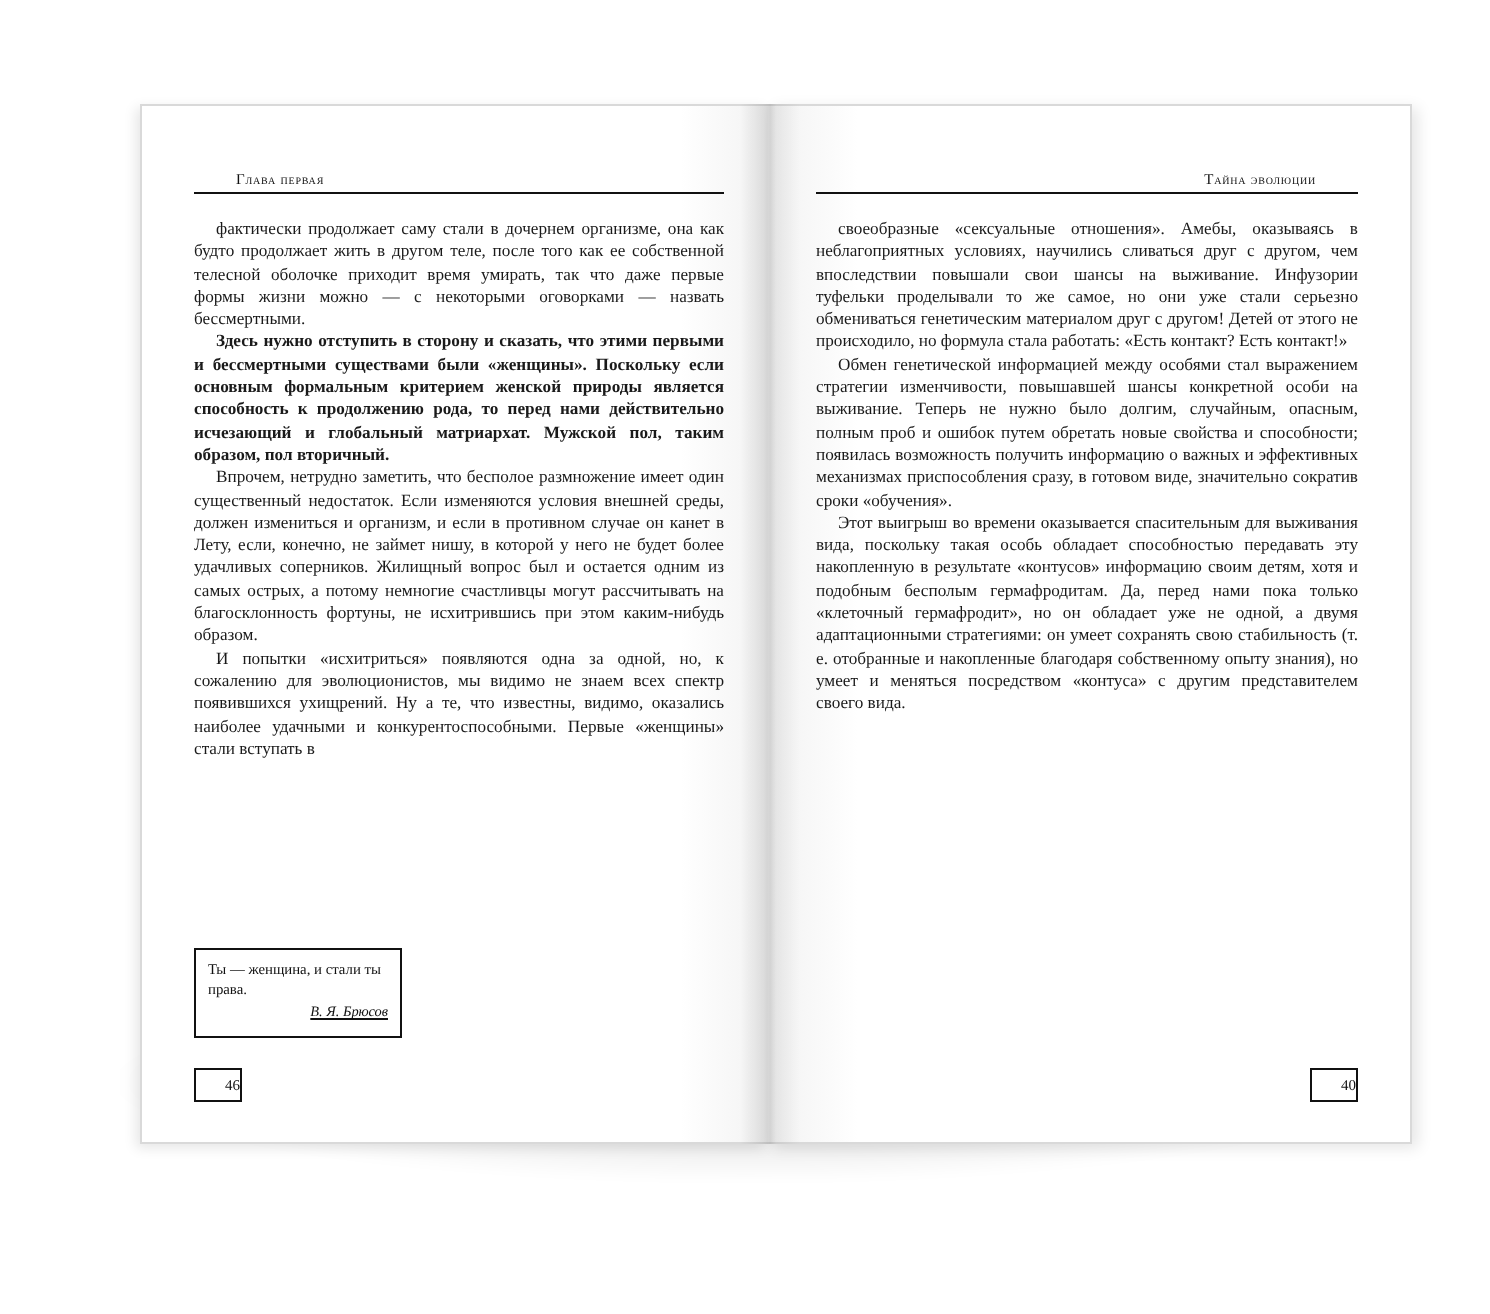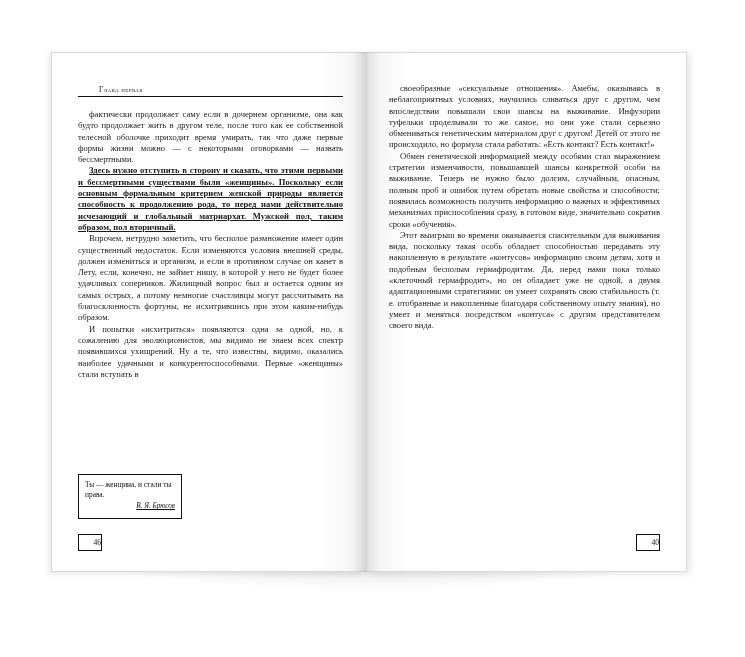--- a/index.html
+++ b/index.html
@@ -10,21 +10,21 @@
   body {
     width: 745px;
     height: 657px;
     overflow: hidden;
     font-family: "Liberation Serif", serif;
   }
 
   
   .book {
     position: absolute;
-    left: 51px;
+    left: 70px;
     top: 52px;
     width: 576px;
     height: 538px;
     padding-left: 32px;
   }
 
   
   .book-shadow {
     position: absolute;
     left: 60px;
@@ -104,21 +104,21 @@
     font-size: 8.6px;
     line-height: 11.3px;
     text-align: justify;
     color: #1a1a1a;
     hyphens: auto;
   }
   .col p {
     margin: 0;
     text-indent: 11px;
   }
-  .col p.b { font-weight: bold; text-decoration: underline; }
+  .col p.b { font-weight: bold; }
   .col p.first { text-indent: 11px; }
 
   
   .epigraph {
     position: absolute;
     left: 26px;
     bottom: 52px;
     width: 104px;
     border: 1px solid #111;
     background: #ffffff;
@@ -163,36 +163,40 @@
 <div class="book">
 
   <div class="page page-left">
 
     <div class="runhead runhead-left">
       <div class="runhead-rule"></div>
       <span class="runhead-label">Глава первая</span>
     </div>
 
     <div class="col">
-      <p class="first">фактически продолжает саму если в дочернем организме, она как будто продолжает жить в другом теле, после того как ее собственной телесной оболочке приходит время умирать, так что даже первые формы жизни можно — с некоторыми оговорками — назвать бессмертными.</p>
+      <p class="first">фактически продолжает саму стали в дочернем организме, она как будто продолжает жить в другом теле, после того как ее собственной телесной оболочке приходит время умирать, так что даже первые формы жизни можно — с некоторыми оговорками — назвать бессмертными.</p>
       <p class="b">Здесь нужно отступить в сторону и сказать, что этими первыми и бессмертными существами были «женщины». Поскольку если основным формальным критерием женской природы является способность к продолжению рода, то перед нами действительно исчезающий и глобальный матриархат. Мужской пол, таким образом, пол вторичный.</p>
       <p>Впрочем, нетрудно заметить, что бесполое размножение имеет один существенный недостаток. Если изменяются условия внешней среды, должен измениться и организм, и если в противном случае он канет в Лету, если, конечно, не займет нишу, в которой у него не будет более удачливых соперников. Жилищный вопрос был и остается одним из самых острых, а потому немногие счастливцы могут рассчитывать на благосклонность фортуны, не исхитрившись при этом каким-нибудь образом.</p>
       <p>И попытки «исхитриться» появляются одна за одной, но, к сожалению для эволюционистов, мы видимо не знаем всех спектр появившихся ухищрений. Ну а те, что известны, видимо, оказались наиболее удачными и конкурентоспособными. Первые «женщины» стали вступать в</p>
     </div>
 
     <div class="epigraph">
       <span class="eptext">Ты — женщина, и стали ты права.</span>
       <span class="epauthor">В. Я. Брюсов</span>
     </div>
 
     <div class="folio folio-left">46</div>
   </div>
 
   <div class="page page-right">
 
+    <div class="runhead runhead-right">
+      <div class="runhead-rule"></div>
+      <span class="runhead-label">Тайна эволюции</span>
+    </div>
 
     <div class="col">
       <p class="first">своеобразные «сексуальные отношения». Амебы, оказываясь в неблагоприятных условиях, научились сливаться друг с другом, чем впоследствии повышали свои шансы на выживание. Инфузории туфельки проделывали то же самое, но они уже стали серьезно обмениваться генетическим материалом друг с другом! Детей от этого не происходило, но формула стала работать: «Есть контакт? Есть контакт!»</p>
       <p>Обмен генетической информацией между особями стал выражением стратегии изменчивости, повышавшей шансы конкретной особи на выживание. Теперь не нужно было долгим, случайным, опасным, полным проб и ошибок путем обретать новые свойства и способности; появилась возможность получить информацию о важных и эффективных механизмах приспособления сразу, в готовом виде, значительно сократив сроки «обучения».</p>
       <p><span>Этот выигрыш во времени оказывается спасительным для выживания вида, поскольку такая особь обладает способностью передавать эту накопленную в результате «контусов» информацию своим детям, хотя и подобным бесполым гермафродитам. Да, перед нами пока только «клеточный гермафродит», но он обладает уже не одной, а двумя адаптационными стратегиями: он умеет сохранять свою стабильность (т. е. отобранные и накопленные благодаря собственному опыту знания), но умеет и меняться посредством «контуса» с другим представителем своего вида.</span></p>
     </div>
 
     <div class="folio folio-right">40</div>
   </div>
 

